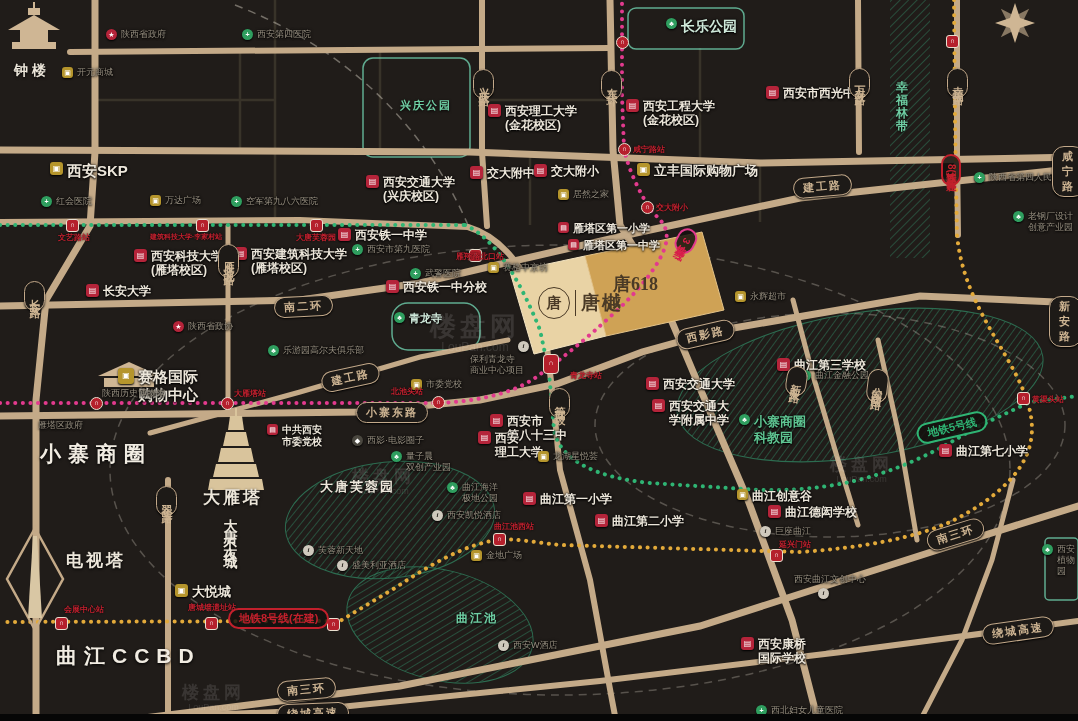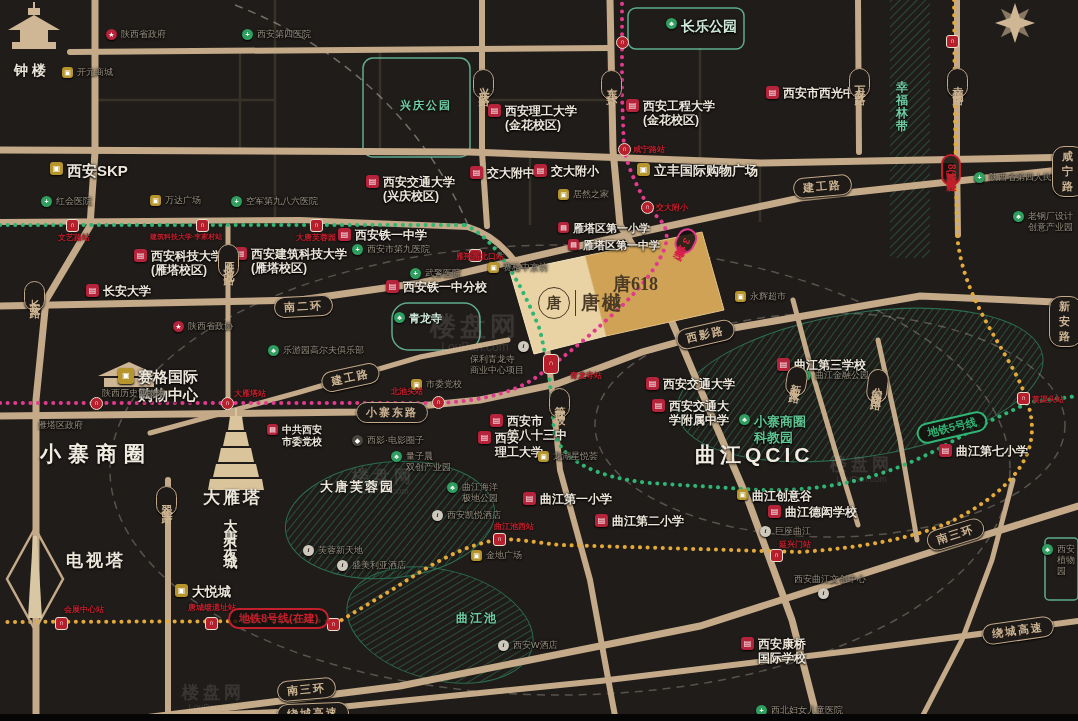--- a/index.html
+++ b/index.html
@@ -157,21 +157,21 @@
           <rect x="104" y="378" width="50" height="9"></rect>
     </g>
     <g>
       <path d="M1015,3 L1020,18 L1035,23 L1020,28 L1015,43 L1010,28 L995,23 L1010,18 Z"></path>
       <path d="M1015,3 L1020,18 L1035,23 L1020,28 L1015,43 L1010,28 L995,23 L1010,18 Z" transform="rotate(45 1015 23)" opacity=".6"></path>
     </g>
   </g>
 </svg>
 
 <div class="abs big" style="left:40px;top:440px">小寨商圈</div>
-<div class="abs big" style="left:695px;top:441px;letter-spacing:4px">曲江QCIC</div>
+<div class="abs big" style="left:56px;top:642px">曲江CCBD</div>
 
 <div class="abs lm" style="left:14px;top:62px;font-size:14px;letter-spacing:4px">钟楼</div>
 <div class="abs lm" style="left:203px;top:486px;font-size:17px;letter-spacing:3px">大雁塔</div>
 <div class="abs lm" style="left:66px;top:549px;font-size:17px;letter-spacing:3px">电视塔</div>
 <div class="abs lm vtext" style="left:222px;top:508px;font-size:14px">大唐不夜城</div>
 <div class="abs lm" style="left:320px;top:478px;font-size:13px;letter-spacing:2px">大唐芙蓉园</div>
 <div class="abs lm green" style="left:456px;top:610px;font-size:12px;letter-spacing:2px">曲江池</div>
 <div class="abs lm green" style="left:400px;top:98px;font-size:11px;letter-spacing:2px">兴庆公园</div>
 <div class="poi" style="left:666px;top:18px">
   <span class="mk s park">♣</span>

